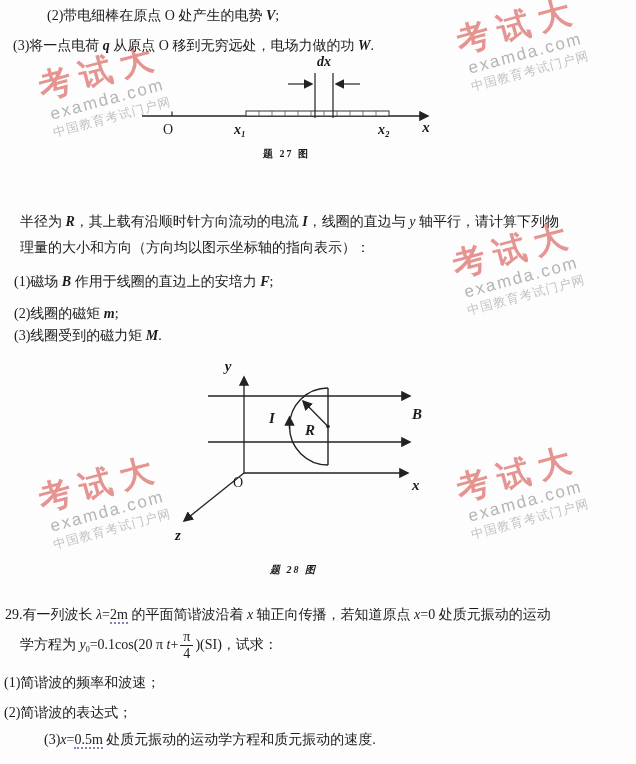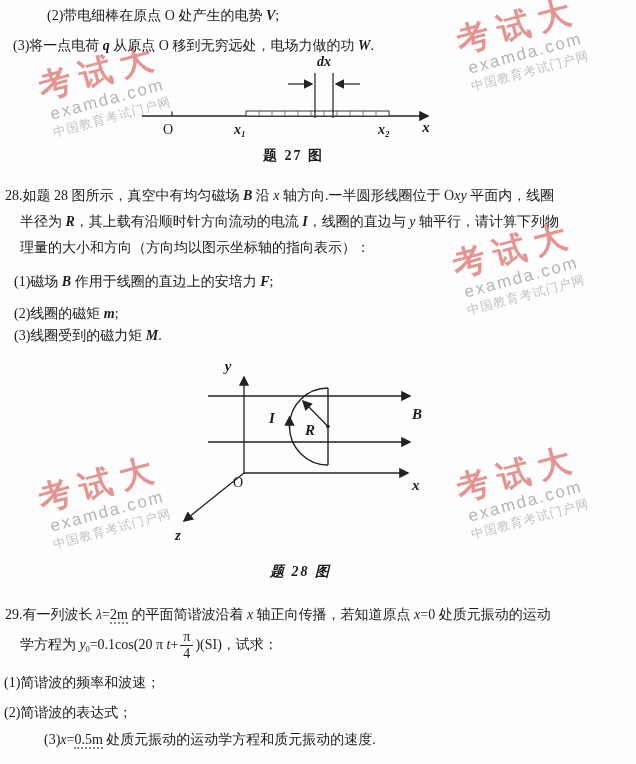--- a/index.html
+++ b/index.html
@@ -17,21 +17,21 @@
   .wm5{left:434px;top:456px;}
   
   .line{position:absolute;font-size:14px;line-height:19px;color:#1b1b1b;white-space:nowrap;z-index:2;}
   .it{font-style:italic;}
   .bd{font-weight:bold;}
   .sub{font-size:8px;vertical-align:-3px;}
   .du{border-bottom:2px dotted #8f7bb5;}
   .frac{display:inline-flex;flex-direction:column;align-items:center;vertical-align:middle;line-height:1;margin:0 2px;}
   .frac-top{display:block;padding:0 3px 1px;}
   .frac-bot{display:block;border-top:1px solid #222;padding:1px 3px 0;}
-  .caption{position:absolute;font-size:14px;font-weight:bold;color:#1b1b1b;letter-spacing:2px;z-index:2;white-space:nowrap;}
+  .caption{position:absolute;font-size:10px;font-weight:bold;color:#1b1b1b;letter-spacing:2px;z-index:2;white-space:nowrap;}
   
   .fig{position:absolute;z-index:1;}
   svg text{fill:#1b1b1b;}
   .svg-var{font-family:"Liberation Serif","DejaVu Serif",serif;font-style:italic;font-weight:bold;}
   .svg-roman{font-family:"Liberation Serif","DejaVu Serif",serif;}
 </style>
 </head>
 <body>
 
 <div class="page">
@@ -80,21 +80,20 @@
     <line x1="160" y1="34" x2="184" y2="34" stroke="#222" stroke-width="1.2" marker-end="url(#arr)"></line>
     <line x1="232" y1="34" x2="208" y2="34" stroke="#222" stroke-width="1.2" marker-end="url(#arr)"></line>
     <text x="196" y="16" text-anchor="middle" class="svg-var" font-size="14">dx</text>
     <text x="40" y="84" text-anchor="middle" class="svg-roman" font-size="14">O</text>
     <text x="112" y="84" text-anchor="middle" class="svg-var" font-size="14">x₁</text>
     <text x="256" y="84" text-anchor="middle" class="svg-var" font-size="14">x₂</text>
     <text x="298" y="82" text-anchor="middle" class="svg-var" font-size="15">x</text>
   </svg>
   <div class="caption" style="left:263px;top:147px;">题 27 图</div>
 
-  <div class="line" style="left:5px;top:186px;"><span>28.如题 28 图所示，真空中有均匀磁场 </span><span class="it bd">B</span><span> 沿 </span><span class="it">x</span><span> 轴方向.一半圆形线圈位于 O</span><span class="it">xy</span><span> 平面内，线圈</span></div>
   <div class="line" style="left:20px;top:212px;"><span>半径为 </span><span class="it bd">R</span><span>，其上载有沿顺时针方向流动的电流 </span><span class="it bd">I</span><span>，线圈的直边与 </span><span class="it">y</span><span> 轴平行，请计算下列物</span></div>
   <div class="line" style="left:20px;top:238px;"><span>理量的大小和方向（方向均以图示坐标轴的指向表示）：</span></div>
   <div class="line" style="left:14px;top:272px;"><span>(1)磁场 </span><span class="it bd">B</span><span> 作用于线圈的直边上的安培力 </span><span class="it bd">F</span><span>;</span></div>
   <div class="line" style="left:14px;top:304px;"><span>(2)线圈的磁矩 </span><span class="it bd">m</span><span>;</span></div>
   <div class="line" style="left:14px;top:326px;"><span>(3)线圈受到的磁力矩 </span><span class="it bd">M</span><span>.</span></div>
 
   <svg class="fig" style="left:150px;top:356px;" width="290" height="205" viewBox="0 0 290 205">
     <line x1="94" y1="117" x2="94" y2="21" stroke="#222" stroke-width="1.3" marker-end="url(#arr)"></line>
     <line x1="94" y1="117" x2="258" y2="117" stroke="#222" stroke-width="1.3" marker-end="url(#arr)"></line>
     <line x1="94" y1="117" x2="34" y2="165" stroke="#222" stroke-width="1.3" marker-end="url(#arr)"></line>

